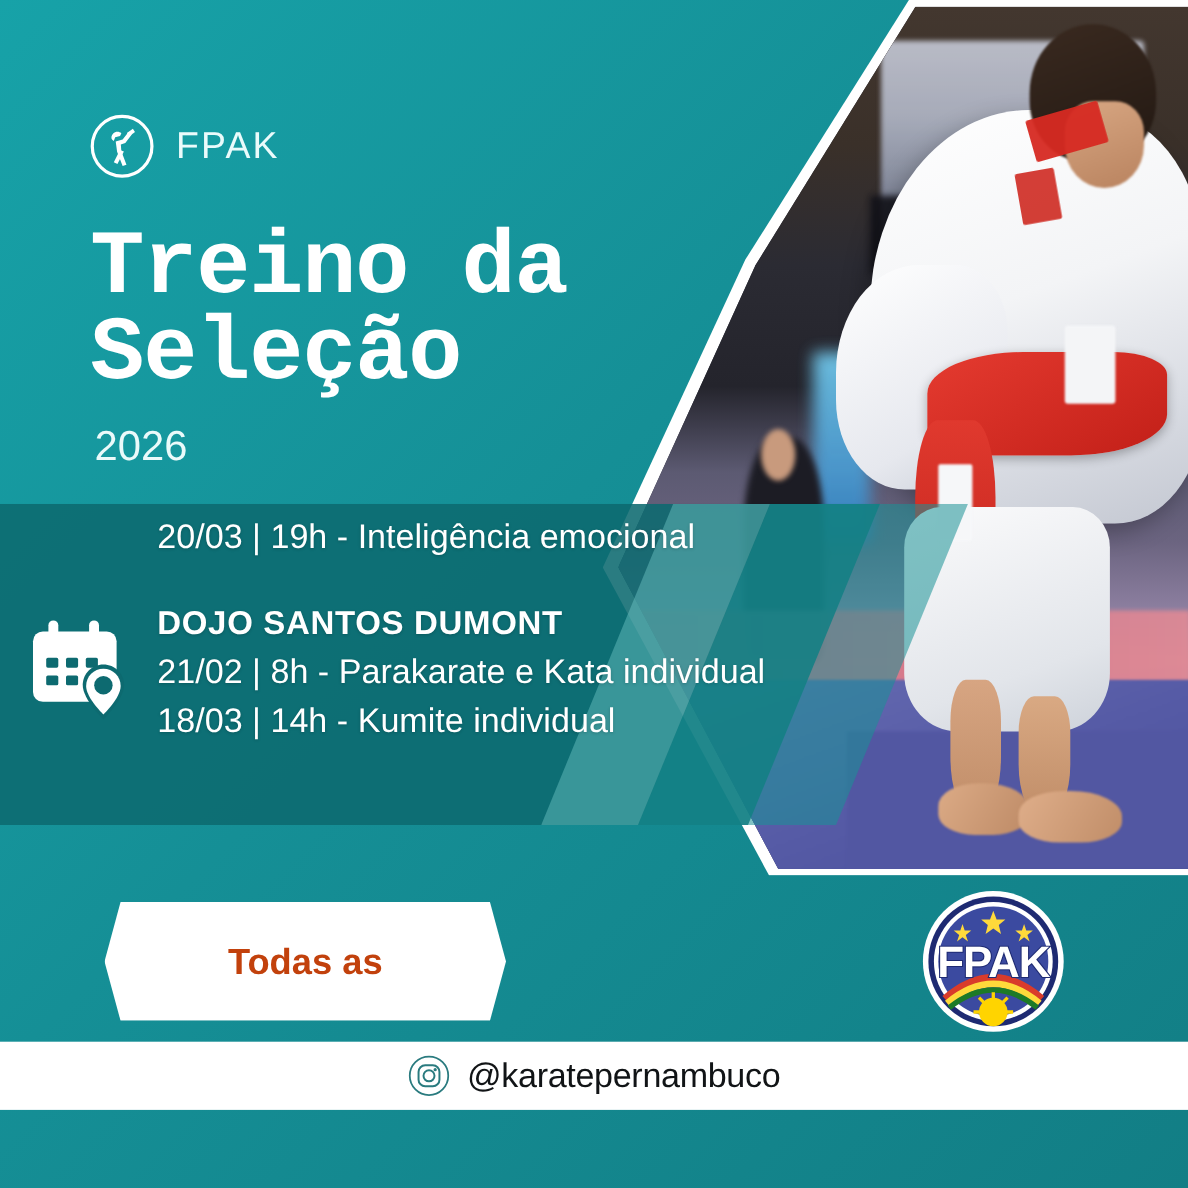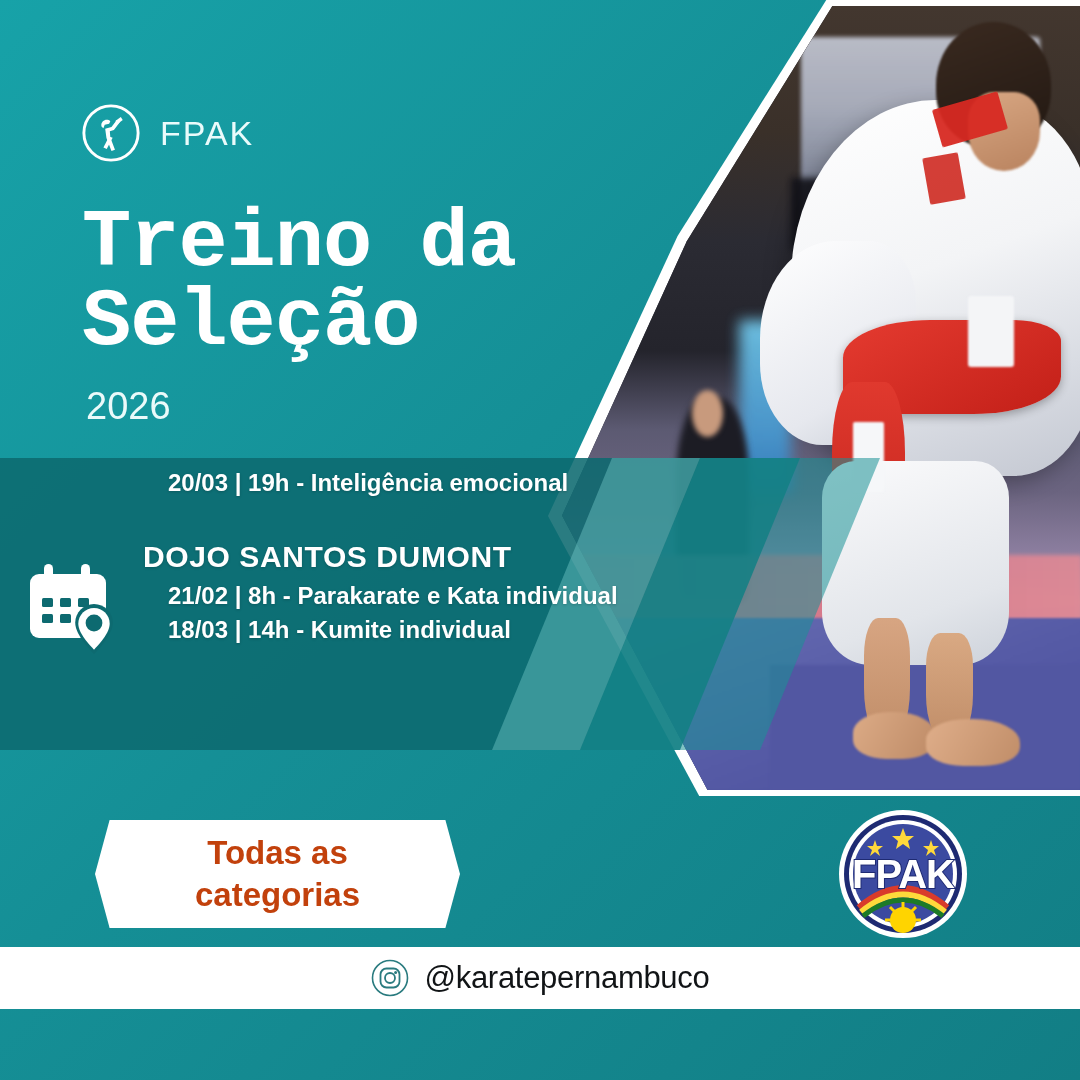--- a/index.html
+++ b/index.html
@@ -130,22 +130,22 @@
   .title .l2{display:block;}
   .year{position:absolute; left:86px; top:385px; color:#eafafa; font-size:38px; font-weight:400;text-align:center;}
 
   
   .cal-icon{position:absolute; left:22px; top:560px; width:104px; height:96px;}
 
   
   .events{position:absolute; left:143px; top:466px; width:720px; color:#fff;}
   .ev-head{font-size:30px;font-weight:700;letter-spacing:.6px;line-height:1.5;
            text-shadow:0 1px 3px rgba(0,0,0,.2);}
-  .ev-line{font-size:24px;font-weight:700;line-height:1.42;
-           text-shadow:0 1px 3px rgba(0,0,0,.2);margin-left:25px;}
+  .ev-line{font-size:31px;font-weight:400;line-height:1.42;
+           text-shadow:0 1px 3px rgba(0,0,0,.2);}
   .ev-gap{height:34px;}
 
   
   .cat-badge{
     position:absolute; left:95px; top:820px; width:365px; height:108px;
     background:#ffffff;
     -webkit-clip-path: polygon(4% 0, 96% 0, 100% 50%, 96% 100%, 4% 100%, 0 50%);
     clip-path: polygon(4% 0, 96% 0, 100% 50%, 96% 100%, 4% 100%, 0 50%);
     display:flex;align-items:center;justify-content:center;
   }
@@ -251,21 +251,20 @@
     <div>
       <div class="ev-head">DOJO SANTOS DUMONT</div>
       <div class="ev-line">21/02 | 8h - Parakarate e Kata individual</div>
       <div class="ev-line">18/03 | 14h - Kumite individual</div>
     </div>
   </div>
 
   <div class="cat-badge">
     <div class="cat-text">
       <span>Todas as</span><br>
-      <span>categorias</span>
     </div>
   </div>
 
 
   <div class="fpak-seal">
     <svg viewBox="0 0 156 132" width="156" height="132">
       <circle cx="78" cy="66" r="64" fill="#ffffff"></circle>
       <circle cx="78" cy="66" r="59" fill="#1e2a72"></circle>
       <circle cx="78" cy="66" r="54" fill="#ffffff"></circle>
       <circle cx="78" cy="66" r="50" fill="#3b4aa0"></circle>

